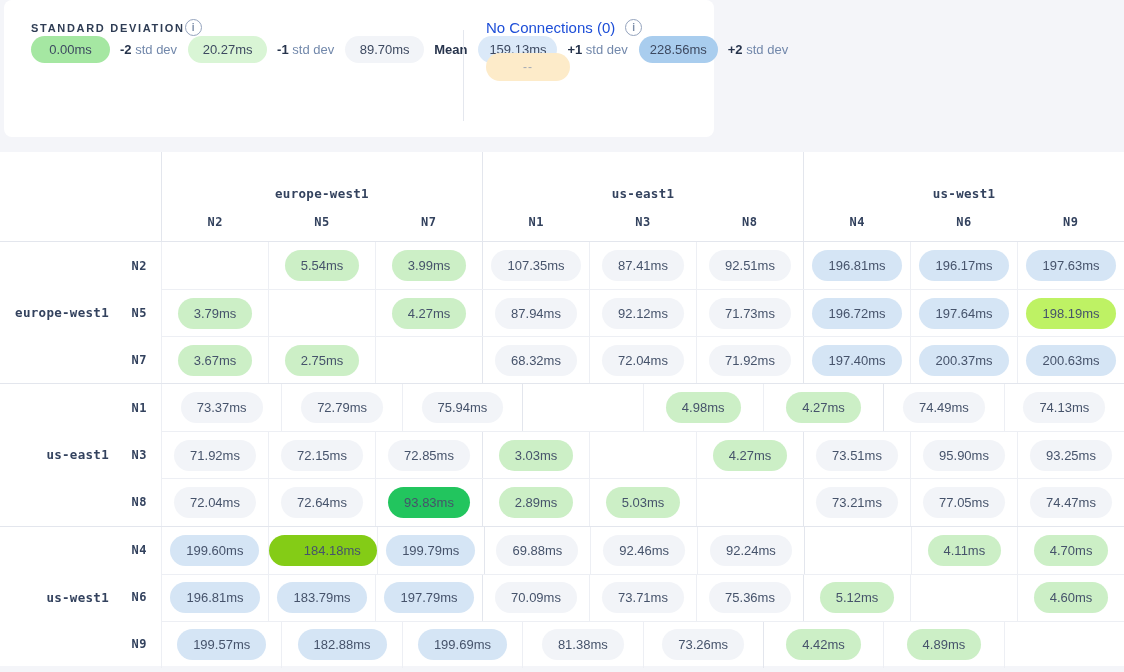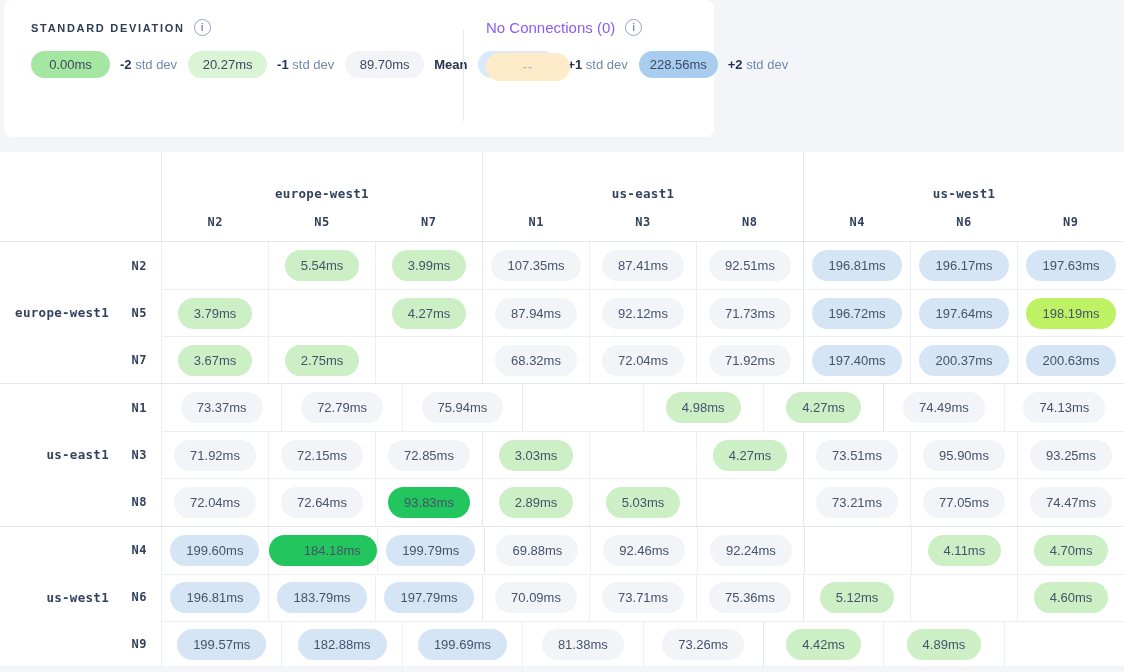--- a/index.html
+++ b/index.html
@@ -3,35 +3,35 @@
 <meta charset="utf-8">
 <style>
   * { margin:0; padding:0; box-sizing:border-box; }
   html,body { width:1124px; height:672px; overflow:hidden; }
   body { background:#f4f5f9; font-family:"Liberation Sans", sans-serif; position:relative; }
 
   
   .top-panel { position:absolute; left:4px; top:0; width:710px; height:137px;
                background:#ffffff; border-radius:8px; display:flex; }
   .legend-sec { padding:19px 0 0 27px; width:459px; }
-  .legend-title-row { display:flex; align-items:center; gap:9px; margin-bottom:15px; }
+  .legend-title-row { display:flex; align-items:center; }
   .legend-title { font-size:11px; font-weight:bold; letter-spacing:1.7px; color:#2e3c54; }
   .info-icon { width:17px; height:17px; border:1.5px solid #94a3bd; border-radius:50%;
                color:#7d8ea9; font-size:10px; font-weight:bold; display:flex; align-items:center;
                justify-content:center; cursor:pointer; flex:none; }
   .stops { display:flex; gap:11px; }
   .stop { display:flex; align-items:center; gap:10px; }
   .stop-pill { height:27px; line-height:27px; min-width:79px; padding:0 8px; border-radius:14px;
                text-align:center; font-size:13px; color:#3d4960; }
   .stop-label { font-size:13px; color:#7288ab; white-space:nowrap; }
   .stop-label b { color:#27344c; }
   .vdivider { width:1px; background:#e4e7ee; margin:30px 0 16px 0; }
   .noconn-sec { padding:19px 0 0 22px; }
   .noconn-title-row { display:flex; align-items:center; gap:10px; }
-  .noconn-title { font-size:15px; color:#8b5cf6; }
+  .noconn-title { font-size:15px; color:#1d4ed8; }
   .noconn-pill { margin-top:17px; width:84px; height:28px; border-radius:14px;
                  color:#a3a9b5; font-size:12px; letter-spacing:1px;
                  display:flex; align-items:center; justify-content:center; }
 
   
   .matrix { position:absolute; top:152px; left:0; width:1124px; height:514px; background:#ffffff; }
   .mono { font-family:"DejaVu Sans Mono", monospace; font-weight:bold; color:#33425e; }
 
   .mx-header { display:flex; height:90px; border-bottom:1px solid #e3e6ed; }
   .mx-corner { width:161px; flex:none; }
@@ -317,21 +317,21 @@
             <div class="mx-nodecell mono">N6</div>
             <div class="mx-nodecell mono">N9</div>
           </div>
         </div>
         <div class="mx-rows">
           <div class="mx-row">
             <div class="mx-cell">
               <span class="pill" style="background: rgb(213, 229, 245);">199.60ms</span>
             </div>
             <div class="mx-cell">
-              <span class="pill" style="background: #22c55e; padding-left: 35px;">184.18ms</span>
+              <span class="pill" style="background: #84cc16; padding-left: 35px;">184.18ms</span>
             </div>
             <div class="mx-cell">
               <span class="pill" style="background: rgb(213, 229, 245);">199.79ms</span>
             </div>
             <div class="mx-cell grp-start">
               <span class="pill" style="background: rgb(242, 244, 248);">69.88ms</span>
             </div>
             <div class="mx-cell">
               <span class="pill" style="background: rgb(242, 244, 248);">92.46ms</span>
             </div>

